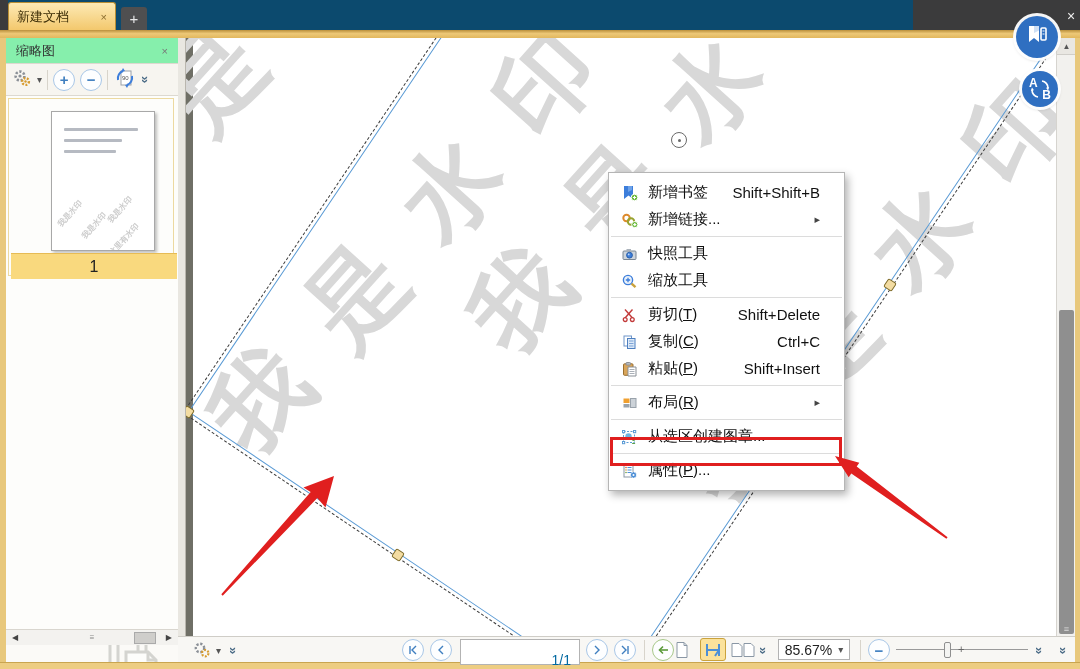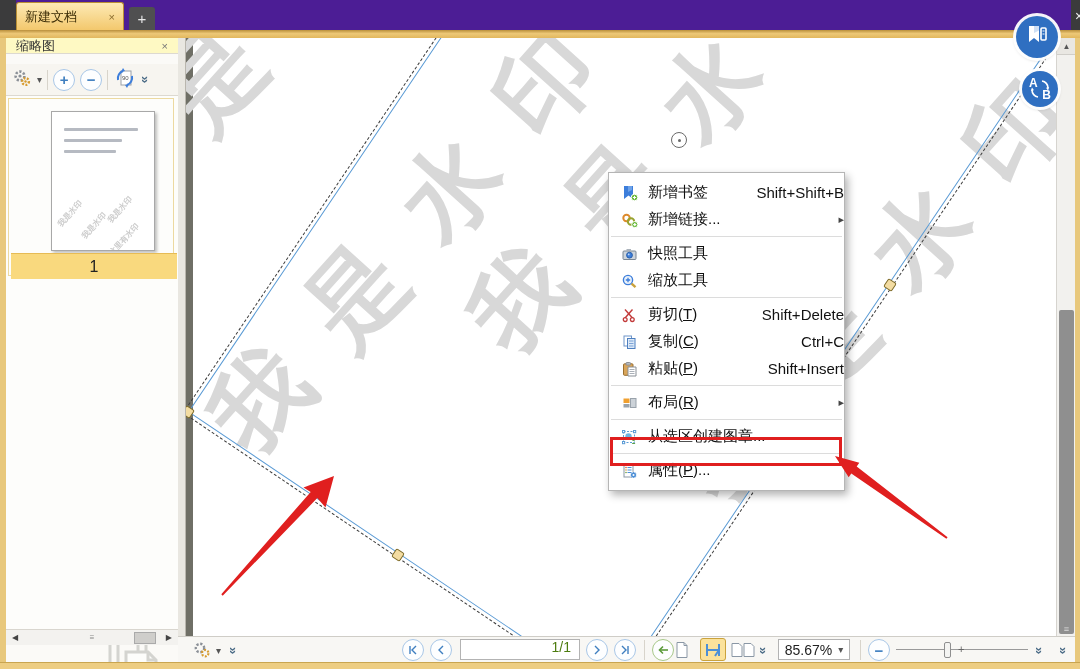--- a/index.html
+++ b/index.html
@@ -2,39 +2,39 @@
 <html><head>
 <meta charset="utf-8">
 <style>
   html,body{margin:0;padding:0;background:#888;}
   *{box-sizing:border-box;}
   #app{position:relative;width:1080px;height:669px;overflow:hidden;background:#3b3b3c;
        font-family:"Liberation Sans","DejaVu Sans",sans-serif;-webkit-font-smoothing:antialiased;}
   .abs{position:absolute;}
 
   
-  .tabbar{left:16px;top:0;width:1055px;height:30px;background:#4c1d95;}
+  .tabbar{left:8px;top:0;width:905px;height:30px;background:#0c4a6e;}
   .tab-active{left:0;top:2px;width:108px;height:28px;background:linear-gradient(#fdeab5,#f3c86d);
       border:1px solid #b98f35;border-bottom:none;border-radius:3px 3px 0 0;color:#3c2d06;
       font-size:13px;display:flex;align-items:center;padding:0 8px;gap:8px;}
   .tab-close{color:#8a6d2f;font-size:11px;margin-left:auto;cursor:default;}
   .tab-plus{left:113px;top:7px;width:26px;height:23px;background:#4f4f50;border-radius:3px 3px 0 0;
       color:#e8e8e8;font-size:15px;display:flex;align-items:center;justify-content:center;}
   .win-close{left:1050px;top:6px;width:26px;height:20px;color:#f0f0f0;font-size:14px;
       display:flex;align-items:center;justify-content:center;}
   .gold-strip{left:0;top:30px;width:1080px;height:8px;background:linear-gradient(#b98f3c,#edc877 45%,#e2b75e);}
 
   
   .frame-left{left:0;top:38px;width:6px;height:631px;background:#e8c87c;}
   .frame-right{left:1075px;top:38px;width:5px;height:631px;background:#e8c87c;}
   .frame-bottom{left:0;top:662px;width:1080px;height:7px;background:#edcd82;border-top:1px solid #c9a550;}
 
   
   .sidebar{left:6px;top:38px;width:172px;height:624px;background:#fbfaf7;}
-  .sb-title{left:0;top:0;width:172px;height:16px;background:#fef9c3;border-bottom:1px solid #ddd9d0;
+  .sb-title{left:0;top:0;width:172px;height:26px;background:#86efac;border-bottom:1px solid #ddd9d0;
       display:flex;align-items:center;padding:0 10px;font-size:13px;color:#333;}
   .sb-title .x{margin-left:auto;color:#777;font-size:11px;}
   .sb-tools{left:0;top:26px;width:172px;height:32px;background:#f7f5f0;border-bottom:1px solid #ddd9d0;
       display:flex;align-items:center;padding:0 6px;gap:5px;}
   .vsep{width:1px;height:20px;background:#d8d4cb;}
   .circ-btn{width:22px;height:22px;border:1px solid #a9c7e7;border-radius:50%;background:#fdfeff;
       display:flex;align-items:center;justify-content:center;color:#3f7fc0;font-size:15px;font-weight:bold;line-height:1;}
   .chev{color:#4a6b86;font-weight:bold;font-size:13px;transform:rotate(90deg);display:inline-block;line-height:1;}
   .sb-list{left:0;top:58px;width:172px;height:549px;background:#fdfdfb;}
   .sb-cell{left:2px;top:2px;width:166px;height:178px;border:1px solid #ecd9a0;}
@@ -66,21 +66,21 @@
   
   .vscroll{left:1056px;top:38px;width:19px;height:598px;background:#f2f1ee;border-left:1px solid #d6d4cf;}
   .vs-up{position:absolute;left:0;top:0;width:19px;height:17px;background:#e9e7e2;border-bottom:1px solid #d0cec9;
       color:#555;font-size:8px;display:flex;align-items:center;justify-content:center;}
   .vs-thumb{position:absolute;left:2px;top:272px;width:15px;height:324px;background:#8f8f8f;border-radius:2px;
       color:#dcdcdc;font-size:9px;display:flex;align-items:flex-end;justify-content:center;}
 
   
   .menu{left:608px;top:172px;width:237px;background:#fff;border:1px solid #b5b5b5;
       box-shadow:3px 4px 8px rgba(0,0,0,.3);padding:6px 0;z-index:50;}
-  .mi{height:27px;display:flex;align-items:center;padding:0 0 0 12px;font-size:15px;color:#111;}
+  .mi{height:27px;display:flex;align-items:center;padding:0 24px 0 12px;font-size:15px;color:#111;}
   .mi .ic{width:18px;height:16px;margin-right:9px;flex:0 0 18px;}
   .mi .lbl{white-space:nowrap;}
   .mi .sc{margin-left:auto;color:#111;}
   .mi .sub{margin-left:auto;color:#444;font-size:11px;}
   .akey{text-decoration:underline;}
   .msep{height:1px;background:#dcdcdc;margin:3px 2px;}
 
   
   .red-box{left:610px;top:437px;width:232px;height:29px;border:3px solid #e01f1f;z-index:60;}
   .ann{left:0;top:0;width:1080px;height:669px;z-index:70;pointer-events:none;}
@@ -88,21 +88,21 @@
   
   .fbtn{border-radius:50%;background:#2f6fc1;box-shadow:0 0 0 3px rgba(255,255,255,.95),0 1px 4px rgba(0,0,0,.4);
       display:flex;align-items:center;justify-content:center;z-index:80;}
   .fbtn1{left:1016px;top:16px;width:42px;height:42px;}
   .fbtn2{left:1022px;top:71px;width:36px;height:36px;}
 
   
   .statusbar{left:178px;top:636px;width:897px;height:26px;background:#f8f7f4;border-top:1px solid #cfcdc7;z-index:40;}
   .sb-item{position:absolute;display:flex;align-items:center;justify-content:center;}
   .pgbox{left:282px;top:2px;width:120px;height:21px;background:#fff;border:1px solid #b3b3b3;
-      font-size:14px;color:#4d7c0f;display:flex;align-items:flex-end;justify-content:flex-end;padding:4px 8px;}
+      font-size:14px;color:#0369a1;display:flex;align-items:flex-start;justify-content:flex-end;padding:12px 8px;}
   .zoombox{left:600px;top:2px;width:72px;height:21px;background:#fff;border:1px solid #b3b3b3;
       font-size:14px;color:#222;display:flex;align-items:center;padding:0 5px;gap:6px;}
   .fitbtn{left:522px;top:1px;width:26px;height:23px;background:#fbe29b;border:1px solid #caa23c;border-radius:3px;}
   .slider-track{left:718px;top:12px;width:132px;height:1px;background:#9a9a9a;}
   .slider-handle{left:766px;top:5px;width:7px;height:16px;background:#f4f4f2;border:1px solid #8f8f8f;border-radius:2px;}
   .slider-plus{left:780px;top:6px;font-size:11px;color:#666;}
   .dd{color:#555;font-size:10px;}
 </style>
 </head>
 <body>

